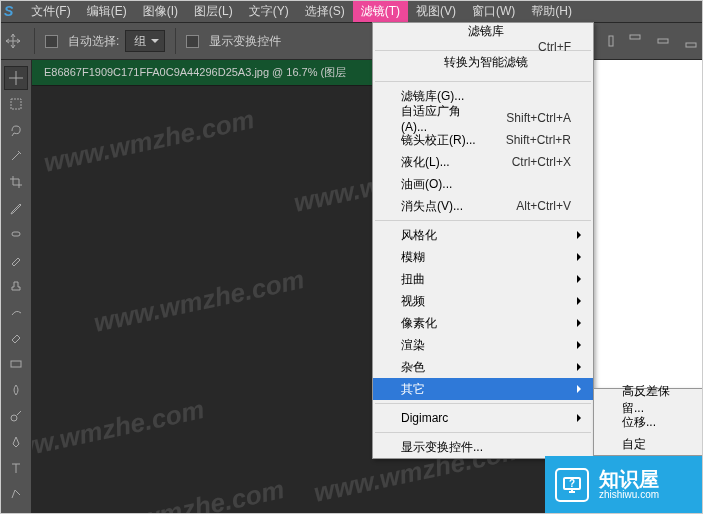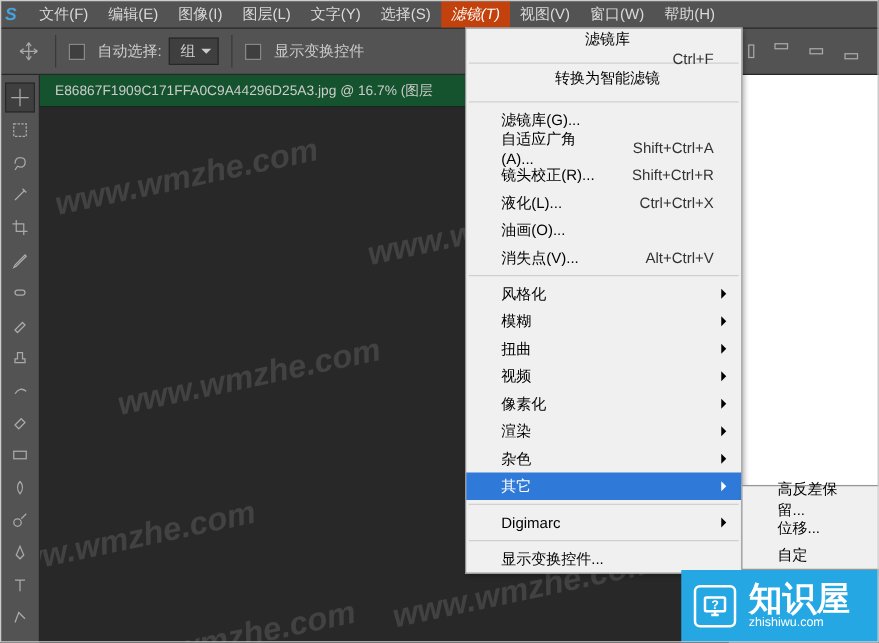--- a/index.html
+++ b/index.html
@@ -4,24 +4,24 @@
 <style>
 * { margin: 0; padding: 0; box-sizing: border-box; font-family: "Microsoft YaHei", Arial, sans-serif; }
 body { width: 703px; height: 514px; background: #fff; overflow: hidden; position: relative; }
 
 .app { width: 703px; height: 514px; background: #535353; position: relative; }
 
 
 .menubar { height: 22px; background: #535353; display: flex; align-items: center; padding-left: 4px; color: #d9d9d9; font-size: 12px; }
 .menubar .logo-s { color: #48a0dc; font-family: Arial; font-size: 14px; font-style: italic; font-weight: bold; margin-right: 10px; }
 .menubar .mitem { padding: 2px 8px; cursor: default; }
-.menubar .mitem.active { background: #c2410c; color: #fff; font-style: italic; }
-
-
-.optbar { height: 38px; background: #535353; border-top: 1px solid #282828; border-bottom: 1px solid #282828; display: flex; align-items: center; padding: 0 12px; color: #ccc; font-size: 12px; gap: 6px; }
+.menubar .mitem.active { background: #ec4899; color: #fff; }
+
+
+.optbar { height: 38px; background: #535353; border-top: 1px solid #282828; border-bottom: 1px solid #282828; display: flex; align-items: center; padding: 0 2px; color: #ccc; font-size: 12px; gap: 6px; }
 .tool-ind { width: 22px; height: 22px; display: flex; align-items: center; justify-content: center; }
 .sep-v { width: 1px; height: 26px; background: #3a3a3a; margin: 0 4px; }
 .cb { width: 13px; height: 13px; border: 1px solid #888; background: #3f3f3f; display: inline-block; vertical-align: middle; margin-right: 4px; }
 .dd { background: #3f3f3f; border: 1px solid #282828; color: #ccc; height: 22px; display: inline-flex; align-items: center; padding: 0 18px 0 8px; position: relative; }
 .dd::after { content: ""; position: absolute; right: 5px; top: 8px; border: 4px solid transparent; border-top-color: #ccc; }
 .opt-icons { margin-left: auto; display: flex; gap: 8px; align-items: center; }
 .opt-icon { width: 20px; height: 20px; border: 1px solid transparent; display: flex; align-items: center; justify-content: center; }
 .mini-svg { stroke: #aaa; fill: none; }
 
 
@@ -49,21 +49,21 @@
 .menu .arr { position: absolute; right: 8px; top: 7px; border: 4px solid transparent; border-left-color: #000; }
 .menu .row.highlight .arr { border-left-color: #fff; }
 
 .menu1 { left: 372px; top: 22px; width: 222px; }
 .menu2 { left: 593px; top: 388px; width: 120px; }
 
 
 .brand { position: absolute; right: 0; bottom: 0; width: 158px; height: 58px; background: #24a7e3; display: flex; align-items: center; padding: 0 10px; gap: 10px; }
 .brand-ic { width: 34px; height: 34px; border: 2px solid #fff; border-radius: 5px; display: flex; align-items: center; justify-content: center; }
 .brand-txt { color: #fff; }
-.brand-txt .l1 { font-size: 27px; font-weight: bold; line-height: 1; }
+.brand-txt .l1 { font-size: 20px; font-weight: bold; line-height: 1; }
 .brand-txt .l2 { font-size: 10px; line-height: 1.2; }
 
 
 .page-border { position: absolute; inset: 0; pointer-events: none; border: 1px solid #ccc; }
 </style>
 </head>
 <body>
 
 <div class="app">
 

